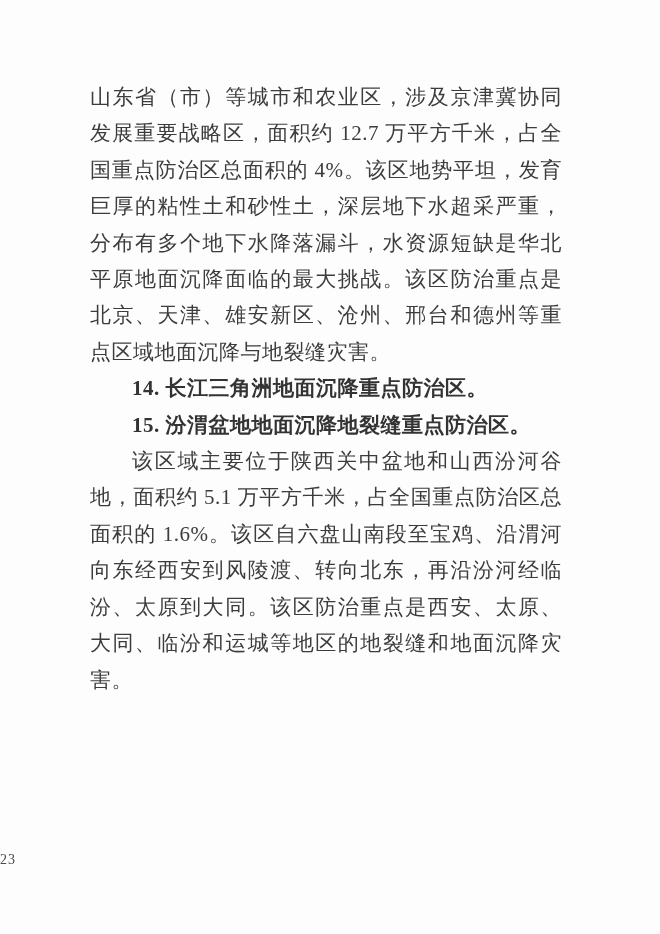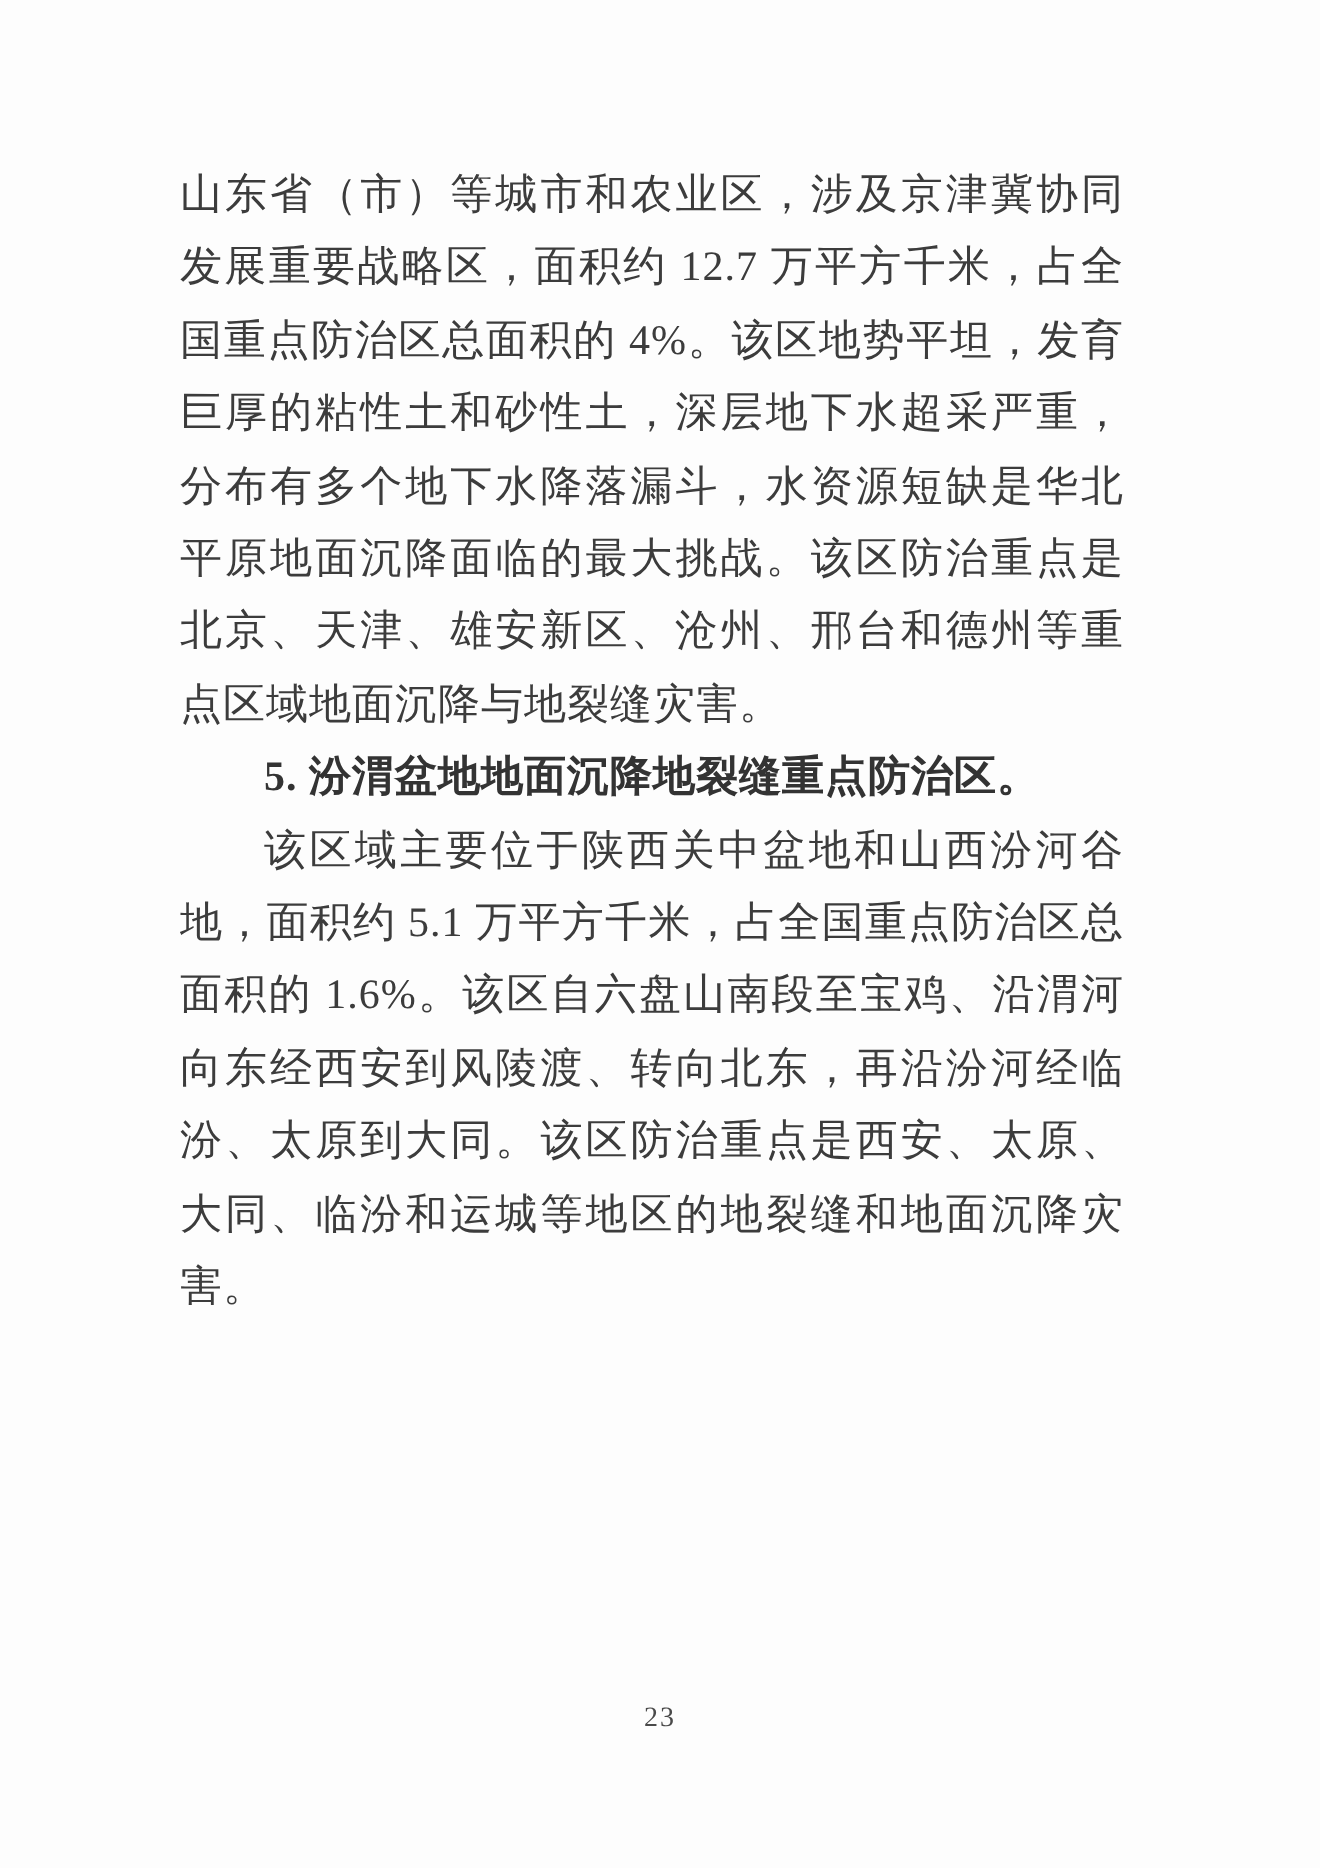--- a/index.html
+++ b/index.html
@@ -37,38 +37,39 @@
   .para.heading {
     font-weight: 700;
     text-indent: 2em;
     color: #333333;
   }
   .page-number {
     position: absolute;
     top: 852px;
     left: 0;
     width: 100%;
-    text-align: center;
+    text-align: left;
     font-size: 14px;
     color: #4a4a4a;
     letter-spacing: 1px;
   }
 </style>
 </head>
 <body>
 
 <div class="page">
 
   <div class="text-block">
 
     <p class="para">山东省（市）等城市和农业区，涉及京津冀协同发展重要战略区，面积约 12.7 万平方千米，占全国重点防治区总面积的 4%。该区地势平坦，发育巨厚的粘性土和砂性土，深层地下水超采严重，分布有多个地下水降落漏斗，水资源短缺是华北平原地面沉降面临的最大挑战。该区防治重点是北京、天津、雄安新区、沧州、邢台和德州等重点区域地面沉降与地裂缝灾害。</p>
 
+    <p class="para heading">14. 长江三角洲地面沉降重点防治区。</p>
 
 
-    <p class="para heading">5. 汾渭盆地地面沉降地裂缝重点防治区。</p>
+    <p class="para heading">15. 汾渭盆地地面沉降地裂缝重点防治区。</p>
 
     <p class="para indent">该区域主要位于陕西关中盆地和山西汾河谷地，面积约 5.1 万平方千米，占全国重点防治区总面积的 1.6%。该区自六盘山南段至宝鸡、沿渭河向东经西安到风陵渡、转向北东，再沿汾河经临汾、太原到大同。该区防治重点是西安、太原、大同、临汾和运城等地区的地裂缝和地面沉降灾害。</p>
 
   </div>
 
   <div class="page-number">23</div>
 
 </div>
 
 </body></html>

